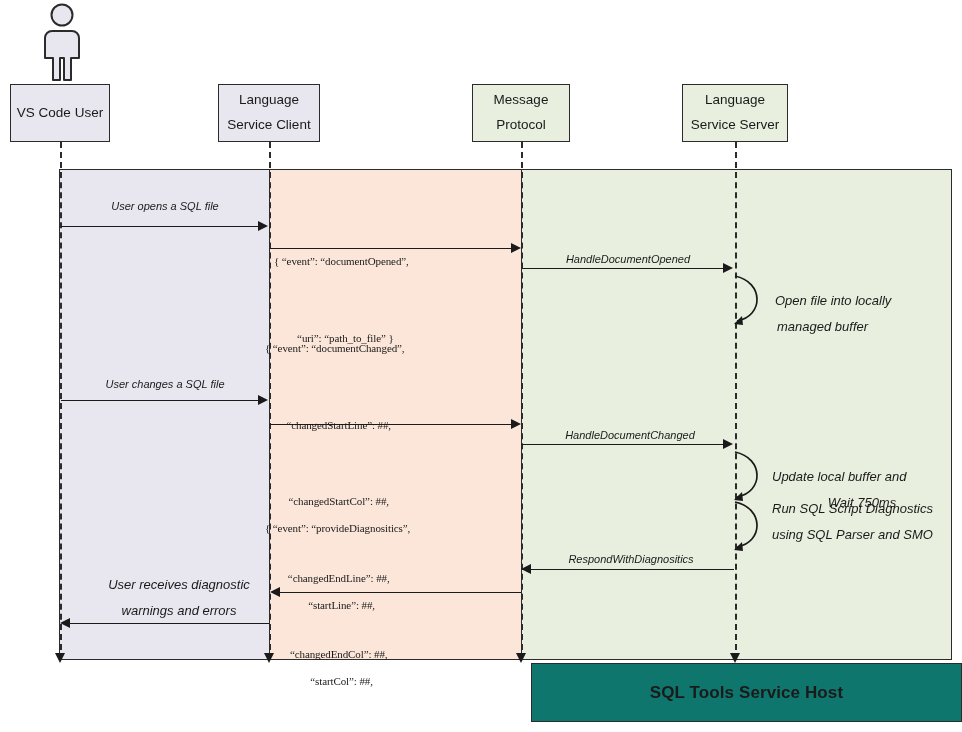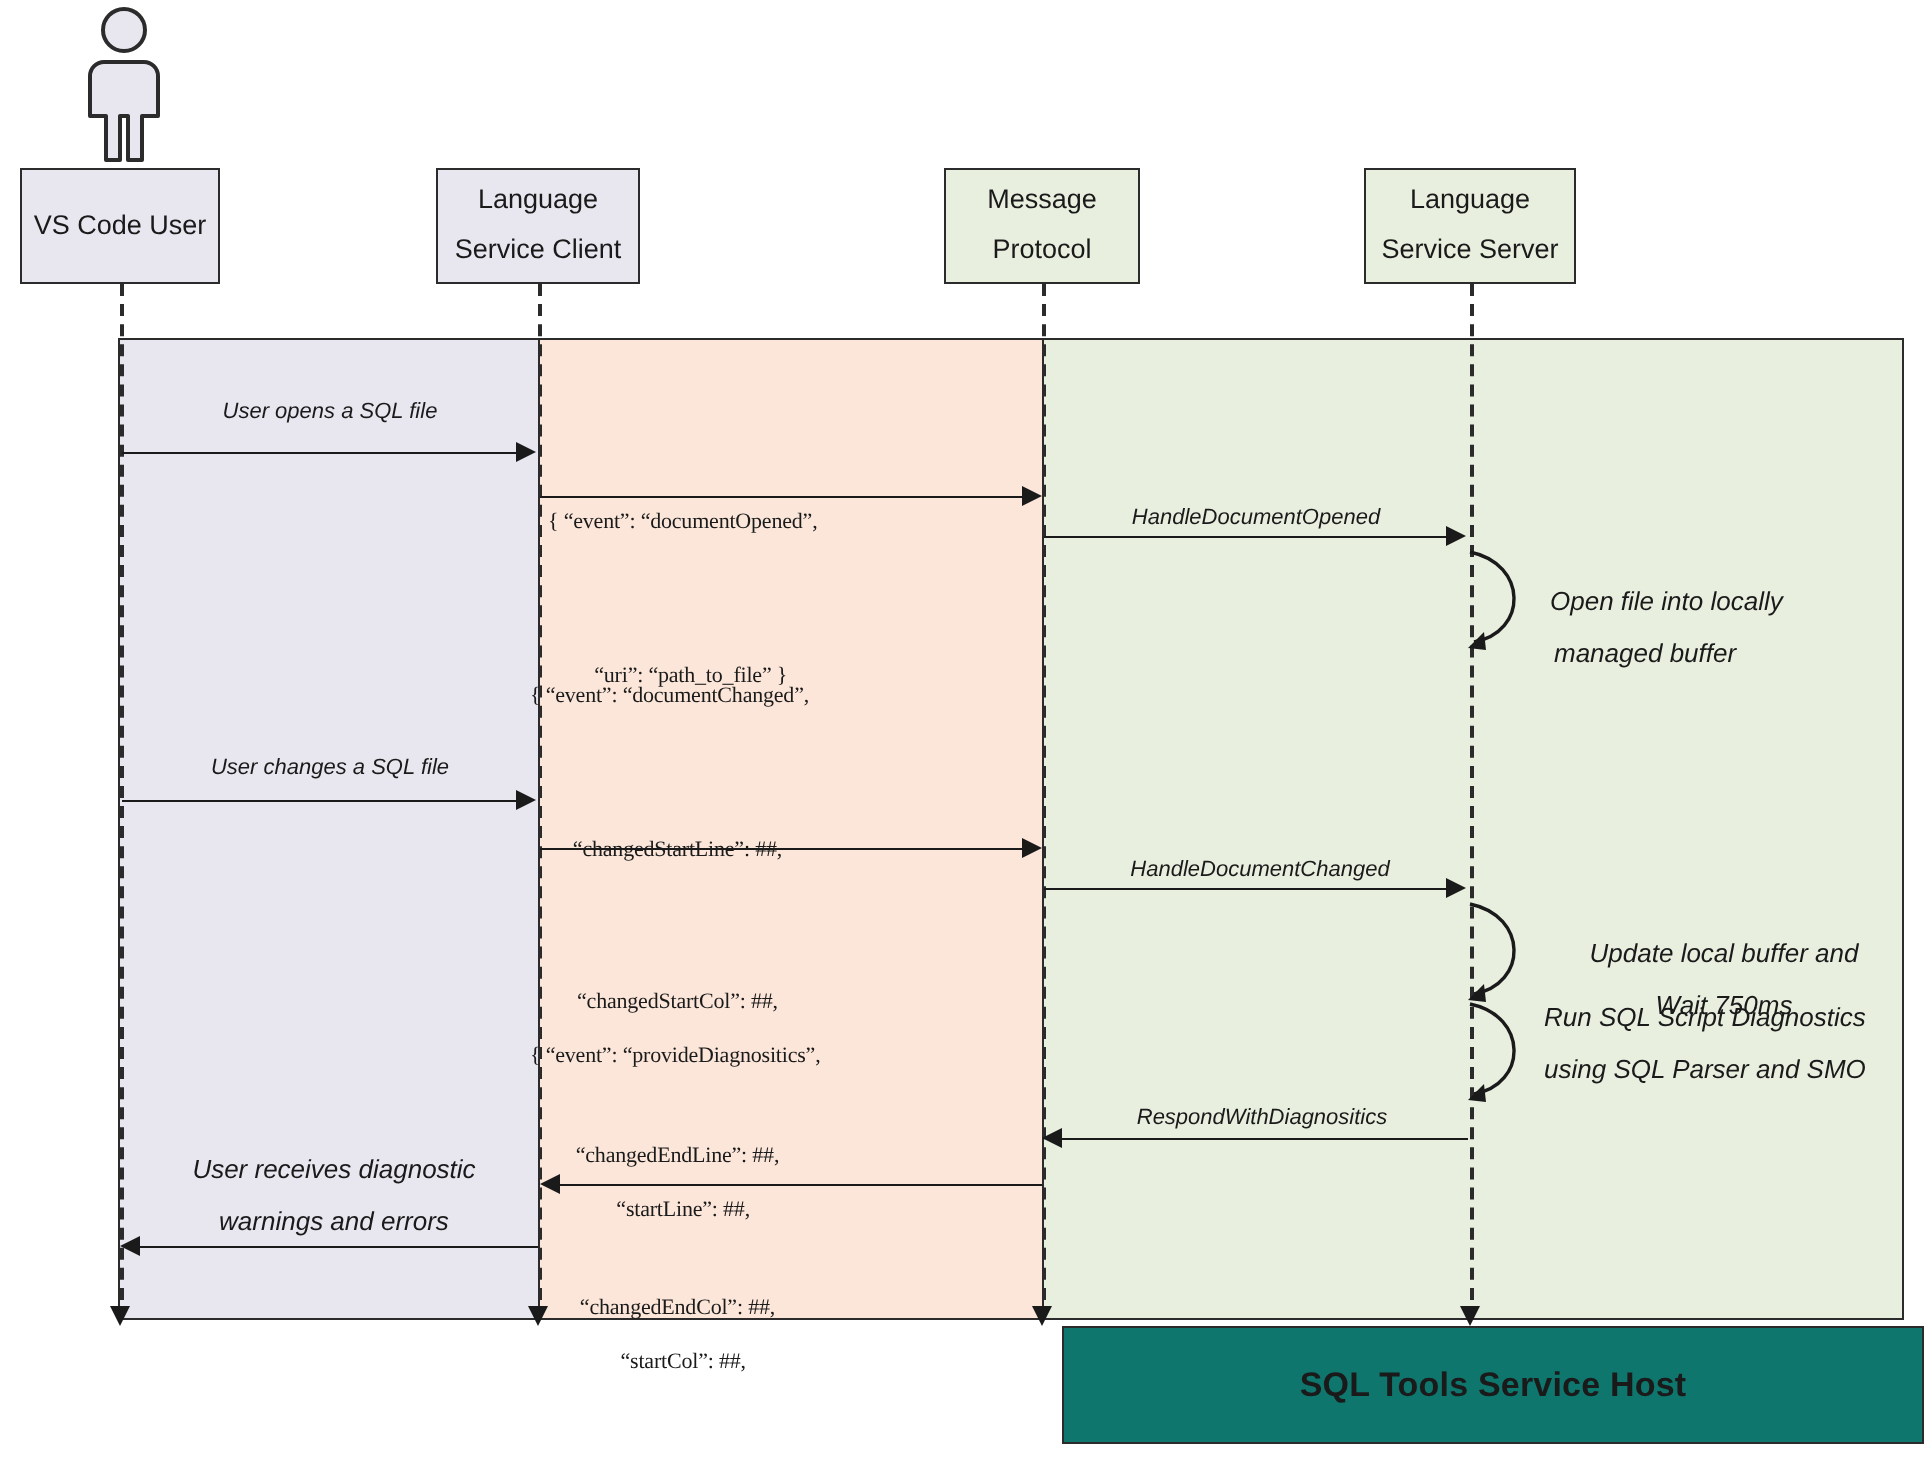--- a/index.html
+++ b/index.html
@@ -131,21 +131,21 @@
 
   <div class="alabel" style="left:522px;top:429px;width:216px">HandleDocumentChanged</div>
   <div class="arrow" style="left:522px;top:444px;width:202px"></div>
   <div class="head r" style="left:723px;top:438.5px"></div>
 
   <svg style="position:absolute;left:730px;top:448px" width="40" height="58" viewBox="0 0 40 58">
     <path d="M5 4 C 34 10, 34 44, 7 49" fill="none" stroke="#1a1a1a" stroke-width="1.7"></path>
     <path d="M12 44 L4 52 L13 53 Z" fill="#1a1a1a"></path>
   </svg>
   <div class="note ctr" style="left:772px;top:464px;width:180px">
-    <span style="text-align:center">Update local buffer and</span>
+    <span style="text-align:left">Update local buffer and</span>
     <span>Wait 750ms</span>
   </div>
 
   <svg style="position:absolute;left:730px;top:498px" width="40" height="58" viewBox="0 0 40 58">
     <path d="M5 4 C 34 10, 34 44, 7 49" fill="none" stroke="#1a1a1a" stroke-width="1.7"></path>
     <path d="M12 44 L4 52 L13 53 Z" fill="#1a1a1a"></path>
   </svg>
   <div class="note" style="left:772px;top:496px">
     <span>Run SQL Script Diagnostics</span>
     <span>using SQL Parser and SMO</span>
@@ -160,21 +160,21 @@
     
   </div>
 
   <div class="alabel" style="left:522px;top:553px;width:218px">RespondWithDiagnositics</div>
   <div class="arrow" style="left:531px;top:569px;width:203px"></div>
   <div class="head l" style="left:521px;top:563.5px"></div>
 
   <div class="arrow" style="left:280px;top:592px;width:241px"></div>
   <div class="head l" style="left:270px;top:586.5px"></div>
 
-  <div class="note ctr" style="left:72px;top:572px;width:190px">
+  <div class="note ctr" style="left:84px;top:572px;width:190px">
     <span>User receives diagnostic</span>
     <span>warnings and errors</span>
   </div>
   <div class="arrow" style="left:70px;top:623px;width:199px"></div>
   <div class="head l" style="left:60px;top:617.5px"></div>
 
   <div class="head d" style="left:54.5px;top:653px"></div>
   <div class="head d" style="left:263.5px;top:653px"></div>
   <div class="head d" style="left:515.5px;top:653px"></div>
   <div class="head d" style="left:729.5px;top:653px"></div>

